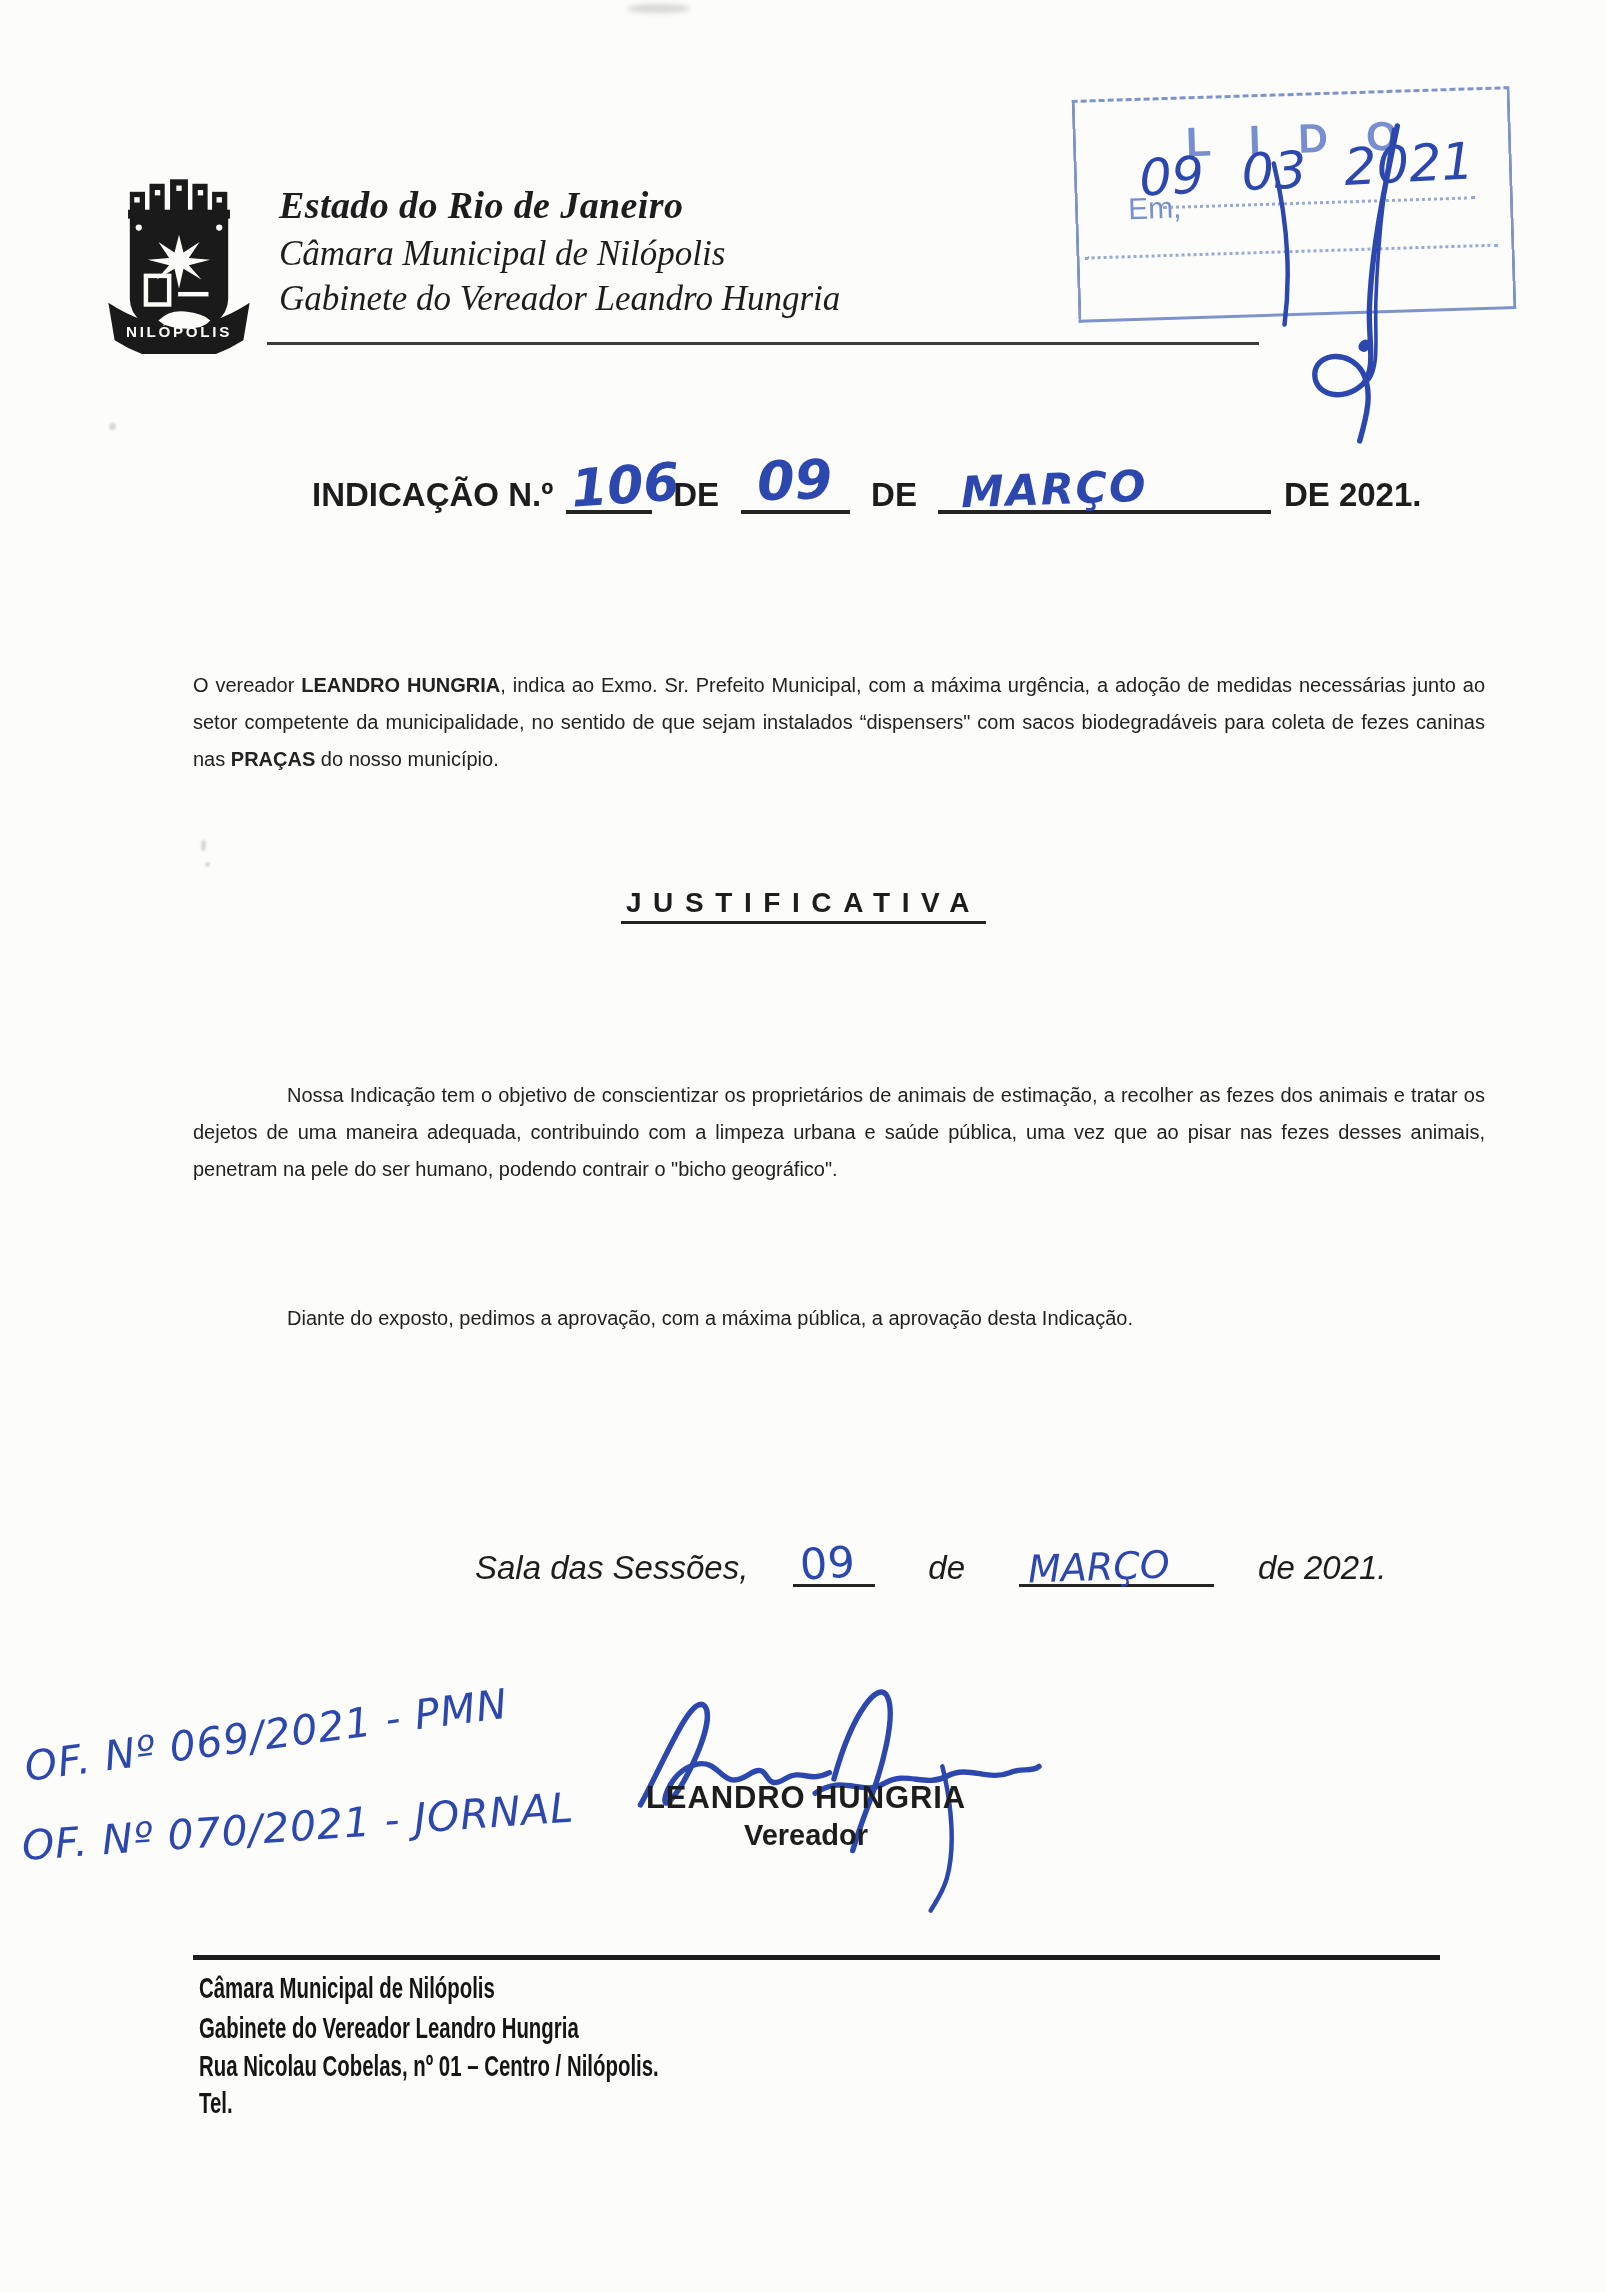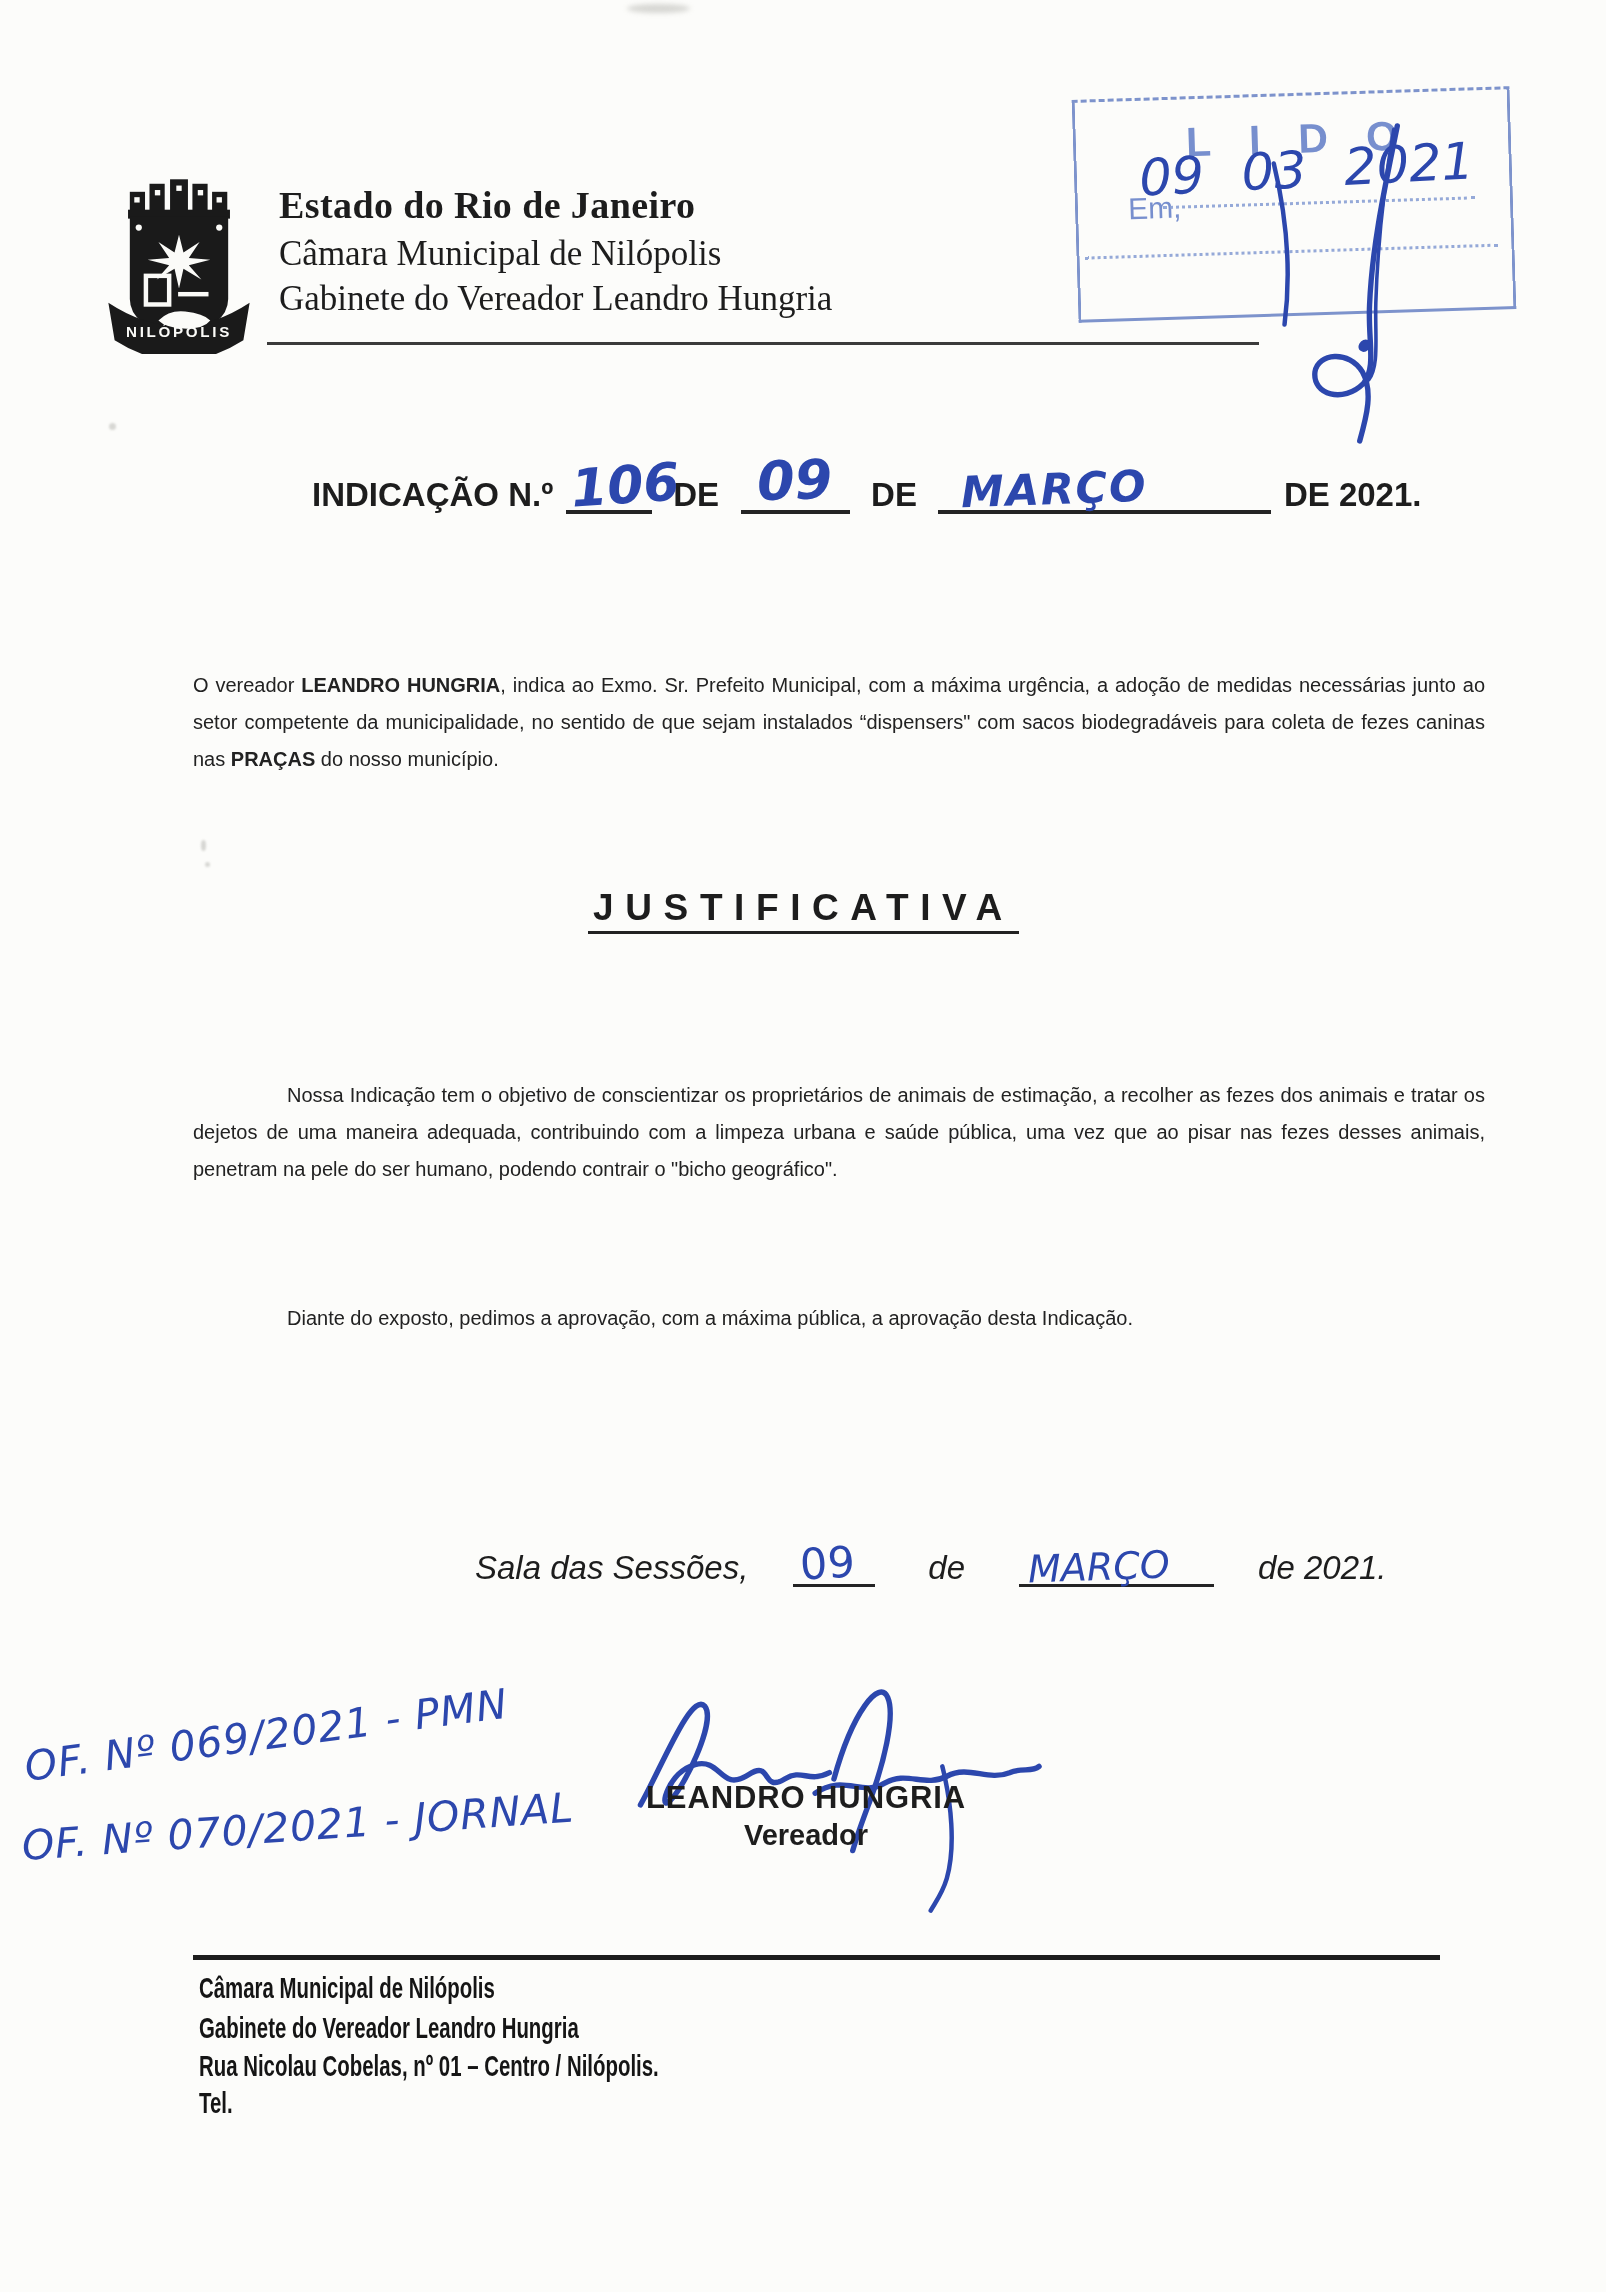--- a/index.html
+++ b/index.html
@@ -1,21 +1,21 @@
 <!DOCTYPE html>
 <html style="font-size:14.3px"><head>
 <meta charset="utf-8">
 <style>
   html,body{margin:0;padding:0;}
   body{width:1607px;height:2293px;position:relative;background:#fcfcfa;font-family:"Liberation Sans",sans-serif;color:#1d1d1d;overflow:hidden;}
   .abs{position:absolute;}
 
   
   .emblem{left:103px;top:170px;}
-  .header-text{left:279px;top:186px;font-family:"Liberation Serif",serif;line-height:1;}
+  .header-text{left:279px;top:186px;font-family:"Liberation Serif",serif;font-style:italic;line-height:1;}
   .h1{font-size:38px;font-weight:bold;letter-spacing:0.4px;}
   .h2{font-size:35px;margin-top:11.6px;}
   .h3{font-size:35px;margin-top:10.7px;}
   .header-rule{left:267px;top:342px;width:992px;height:2.7px;background:#3b3b3b;}
 
   
   .stamp{left:1075px;top:93px;width:432px;height:217px;transform:rotate(-1.8deg);border:3.6px solid rgba(104,129,196,.85);border-top-style:dashed;}
   .stamp-lido{position:absolute;left:0;right:0;top:19.7px;text-align:center;font-size:41px;font-weight:bold;letter-spacing:38px;text-indent:38px;color:rgba(112,137,203,.95);}
   .stamp-em{position:absolute;left:50px;top:91px;font-size:30px;color:rgba(112,137,203,.95);}
   .stamp-dot1{position:absolute;left:85px;top:106px;width:312px;border-bottom:3.6px dotted rgba(138,160,212,.9);}
@@ -36,21 +36,21 @@
   .b-month{width:333px;}.b-month .hand{left:23px;font-size:43px;bottom:-3.6px;transform:rotate(-2deg);letter-spacing:1.8px;}
   .gap{margin:0 9px;}
 
   
   .para{left:193px;width:1292px;font-size:20px;line-height:37px;text-align:justify;color:#222;}
   .p1{top:667px;}
   .p2{top:1077px;text-indent:94px;}
   .p3{top:1300px;text-indent:94px;}
   .bold{font-weight:bold;}
   .justificativa{left:0;top:887px;width:1607px;text-align:center;}
-  .justificativa span{font-size:37px;font-weight:bold;letter-spacing:11.6px;border-bottom:3.6px solid #222;padding:0 5.4px 2.7px 5.4px;}
+  .justificativa span{font-size:28px;font-weight:bold;letter-spacing:11.6px;border-bottom:3.6px solid #222;padding:0 5.4px 2.7px 5.4px;}
 
   
   .sala{left:475px;top:1549px;display:flex;align-items:flex-end;font-size:33px;font-style:italic;white-space:nowrap;gap:32px;}
   .sala .blank{border-bottom:3.6px solid #242424;}
   .s-day{width:82px;}   .s-day .hand{left:7.2px;font-size:43px;bottom:-3.6px;font-style:normal;transform:rotate(-3deg);}
   .s-month{width:195px;}.s-month .hand{left:9px;font-size:38px;bottom:-5.4px;transform:rotate(-2deg);}
 
   
   .of1{left:25px;top:1743px;font-size:41px;transform:rotate(-7.5deg);transform-origin:left center;letter-spacing:0.9px;}
   .of2{left:21.5px;top:1822px;font-size:41px;transform:rotate(-4deg);transform-origin:left center;letter-spacing:0.9px;}

